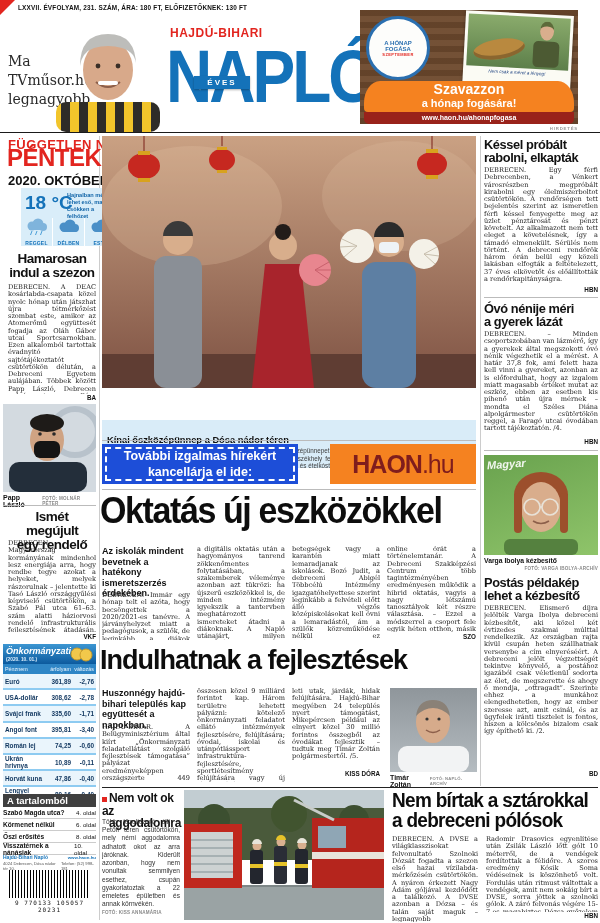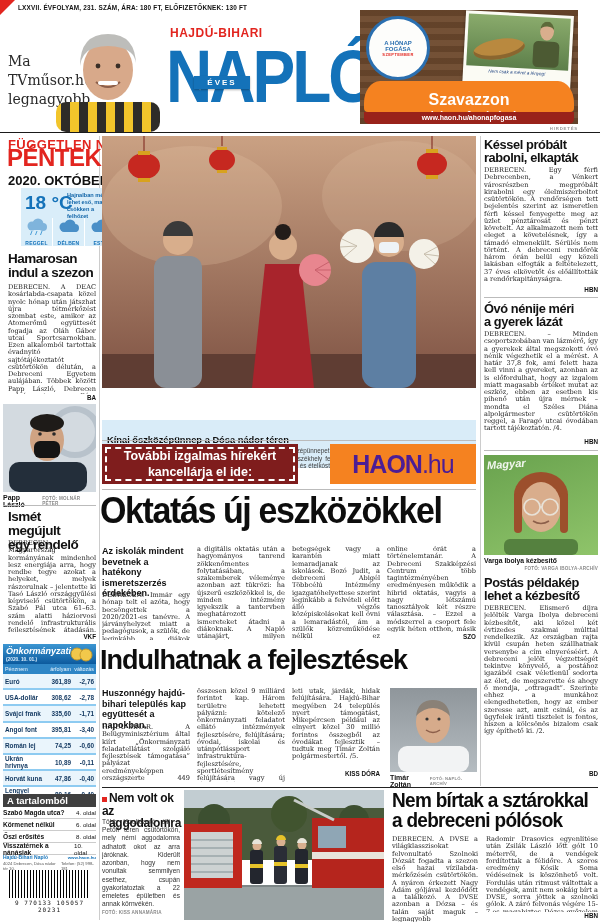--- a/index.html
+++ b/index.html
@@ -11,21 +11,21 @@
             text-align:justify;color:#1c1c1c;overflow:hidden;hyphens:auto;}
   .lead-txt{font-weight:bold;font-size:9px;line-height:1.18;color:#111;}
   .sign{font-weight:bold;font-size:6.3px;text-align:right;color:#111;}
   .credit{font-weight:bold;font-size:4.6px;color:#8a8a8a;letter-spacing:.2px;}
   .cap{font-weight:bold;font-size:7px;color:#111;}
   .h-title{font-weight:bold;color:#0d0d0d;letter-spacing:-.4px;line-height:1.0;}
   .red{color:#e2251f;}
   .hr{position:absolute;height:1px;background:#222;}
   .hr-light{position:absolute;height:1px;background:#bbb;}
   .vr{position:absolute;width:1px;background:#ccc;}
-  .sb-title{font-weight:bold;font-size:13.5px;letter-spacing:-.5px;line-height:1.02;}
+  .sb-title{font-weight:bold;font-size:13.5px;letter-spacing:-.5px;line-height:1.02;text-align:center;}
   .rc-title{font-weight:bold;font-size:12.8px;letter-spacing:-.4px;line-height:1.05;}
   .flexbet{display:flex;justify-content:space-between;align-items:baseline;}
   
   #weather{background:#d9edf9;}
   .wx-label{font-weight:bold;font-size:5px;color:#1472b9;text-align:center;letter-spacing:.2px;}
   
   #forex{font-family:"Liberation Sans",sans-serif;}
   .fx-head{background:linear-gradient(180deg,#3c96d2,#0c5a9e);position:relative;height:20px;}
   .fx-title{font-style:italic;font-weight:bold;font-size:9px;color:#fff;position:absolute;left:3px;top:2px;}
   .fx-date{font-weight:bold;font-size:4.8px;color:#dceefb;position:absolute;left:3px;top:13px;}
@@ -33,24 +33,24 @@
   .fx-row{display:flex;height:14.2px;align-items:center;border-bottom:2px solid #8ecbf1;
           font-size:6.4px;font-weight:bold;color:#10365f;}
   .fx-row:nth-child(odd){background:#eaf5fc;}
   .fx-c1{width:40px;padding-left:2px;}.fx-c2{width:26px;text-align:right;}.fx-c3{flex:1;text-align:right;padding-right:2px;}
   
   .ct-head{background:#3f3f3f;color:#fff;font-weight:bold;font-size:9.5px;height:13px;line-height:13px;padding-left:4px;}
   .ct-row{display:flex;justify-content:space-between;height:11px;align-items:center;border-bottom:1px solid #ccc;}
   .ct-label{font-weight:bold;font-size:6.6px;}.ct-page{font-size:6.2px;}
   
   #haon-banner{display:flex;}
-  #haon-blue{flex:1;background:#7f1d1d;position:relative;}
+  #haon-blue{flex:1;background:#1d4ed8;position:relative;}
   #haon-blue .dash{position:absolute;inset:3px;border:2px dashed #fff;}
   #haon-text{position:relative;text-align:center;color:#fff;font-weight:bold;font-size:12.5px;line-height:1.25;padding-top:5px;}
-  #haon-orange{width:146px;background:#f58220;display:flex;align-items:center;justify-content:center;color:#4c1d95;margin-left:32px;}
+  #haon-orange{width:146px;background:#f58220;display:flex;align-items:center;justify-content:center;color:#7f1d1d;margin-left:32px;}
   #haon-orange .b{font-weight:bold;font-size:25px;letter-spacing:-1px;}
   #haon-orange .l{font-weight:normal;font-size:25px;letter-spacing:-1px;}
   
   #photo-caption{background:#d9ecf8;padding:15px 5px;margin-top:32px;}
   #photo-caption .t{font-weight:bold;font-size:9.3px;margin-bottom:2px;}
   #photo-caption .b{font-size:6.3px;color:#3c3c3c;text-align:justify;line-height:1.2;}
   
   .bars{height:28px;background:repeating-linear-gradient(90deg,#000 0 1.5px,#fff 1.5px 3px,#000 3px 3.8px,#fff 3.8px 6px);}
   .bc-digits{font-family:"DejaVu Sans Mono",monospace;font-size:6px;letter-spacing:1px;text-align:center;margin-top:1px;}
   .bullet{display:inline-block;width:5px;height:5px;background:#e2251f;margin-right:2px;}
@@ -115,21 +115,21 @@
             <div style="width:14px;height:14px;border-radius:50%;background:#d9ae8d;margin:0 auto;border-top:5px solid #5d6b3a;"></div>
             <div style="width:26px;height:26px;border-radius:5px;background:#4c5a33;margin-top:1px;"></div>
           </div>
           <div class="abs" style="left:6px;top:24px;width:52px;height:20px;background:#b9893f;border-radius:50%;transform:rotate(-12deg);
                       box-shadow:inset 0 -4px 0 rgba(0,0,0,.25);"></div>
         </div>
         <div style="font-style:italic;font-size:4.6px;color:#274a86;text-align:center;margin-top:2px;">Nem csak a méret a lényeg!</div>
       </div>
       <div class="abs" style="left:4px;right:4px;bottom:12px;height:31px;background:#f58220;
                   border-radius:16px 16px 4px 4px / 22px 22px 4px 4px;text-align:center;color:#fff;font-weight:bold;">
-        <div style="font-size:16px;padding-top:10px;">Szavazzon</div>
+        <div style="font-size:14px;padding-top:0;">Szavazzon</div>
         <div style="font-size:11px;">a hónap fogására!</div>
       </div>
       <div class="abs" style="left:4px;right:4px;bottom:0;height:12px;background:#99221a;border-radius:0 0 5px 5px;
                   color:#fff;font-weight:bold;font-size:7px;text-align:center;line-height:12px;">www.haon.hu/ahonapfogasa</div>
     </div>
     <div class="abs" style="left:360px;top:112px;width:218px;text-align:right;font-size:4.3px;font-weight:bold;color:#999;letter-spacing:.8px;">HIRDETÉS</div>
   </div>
 
   <div class="hr" style="left:0;top:132px;width:600px;background:#1a1a1a;"></div>
   <div class="vr" style="left:99px;top:136px;height:784px;"></div>

